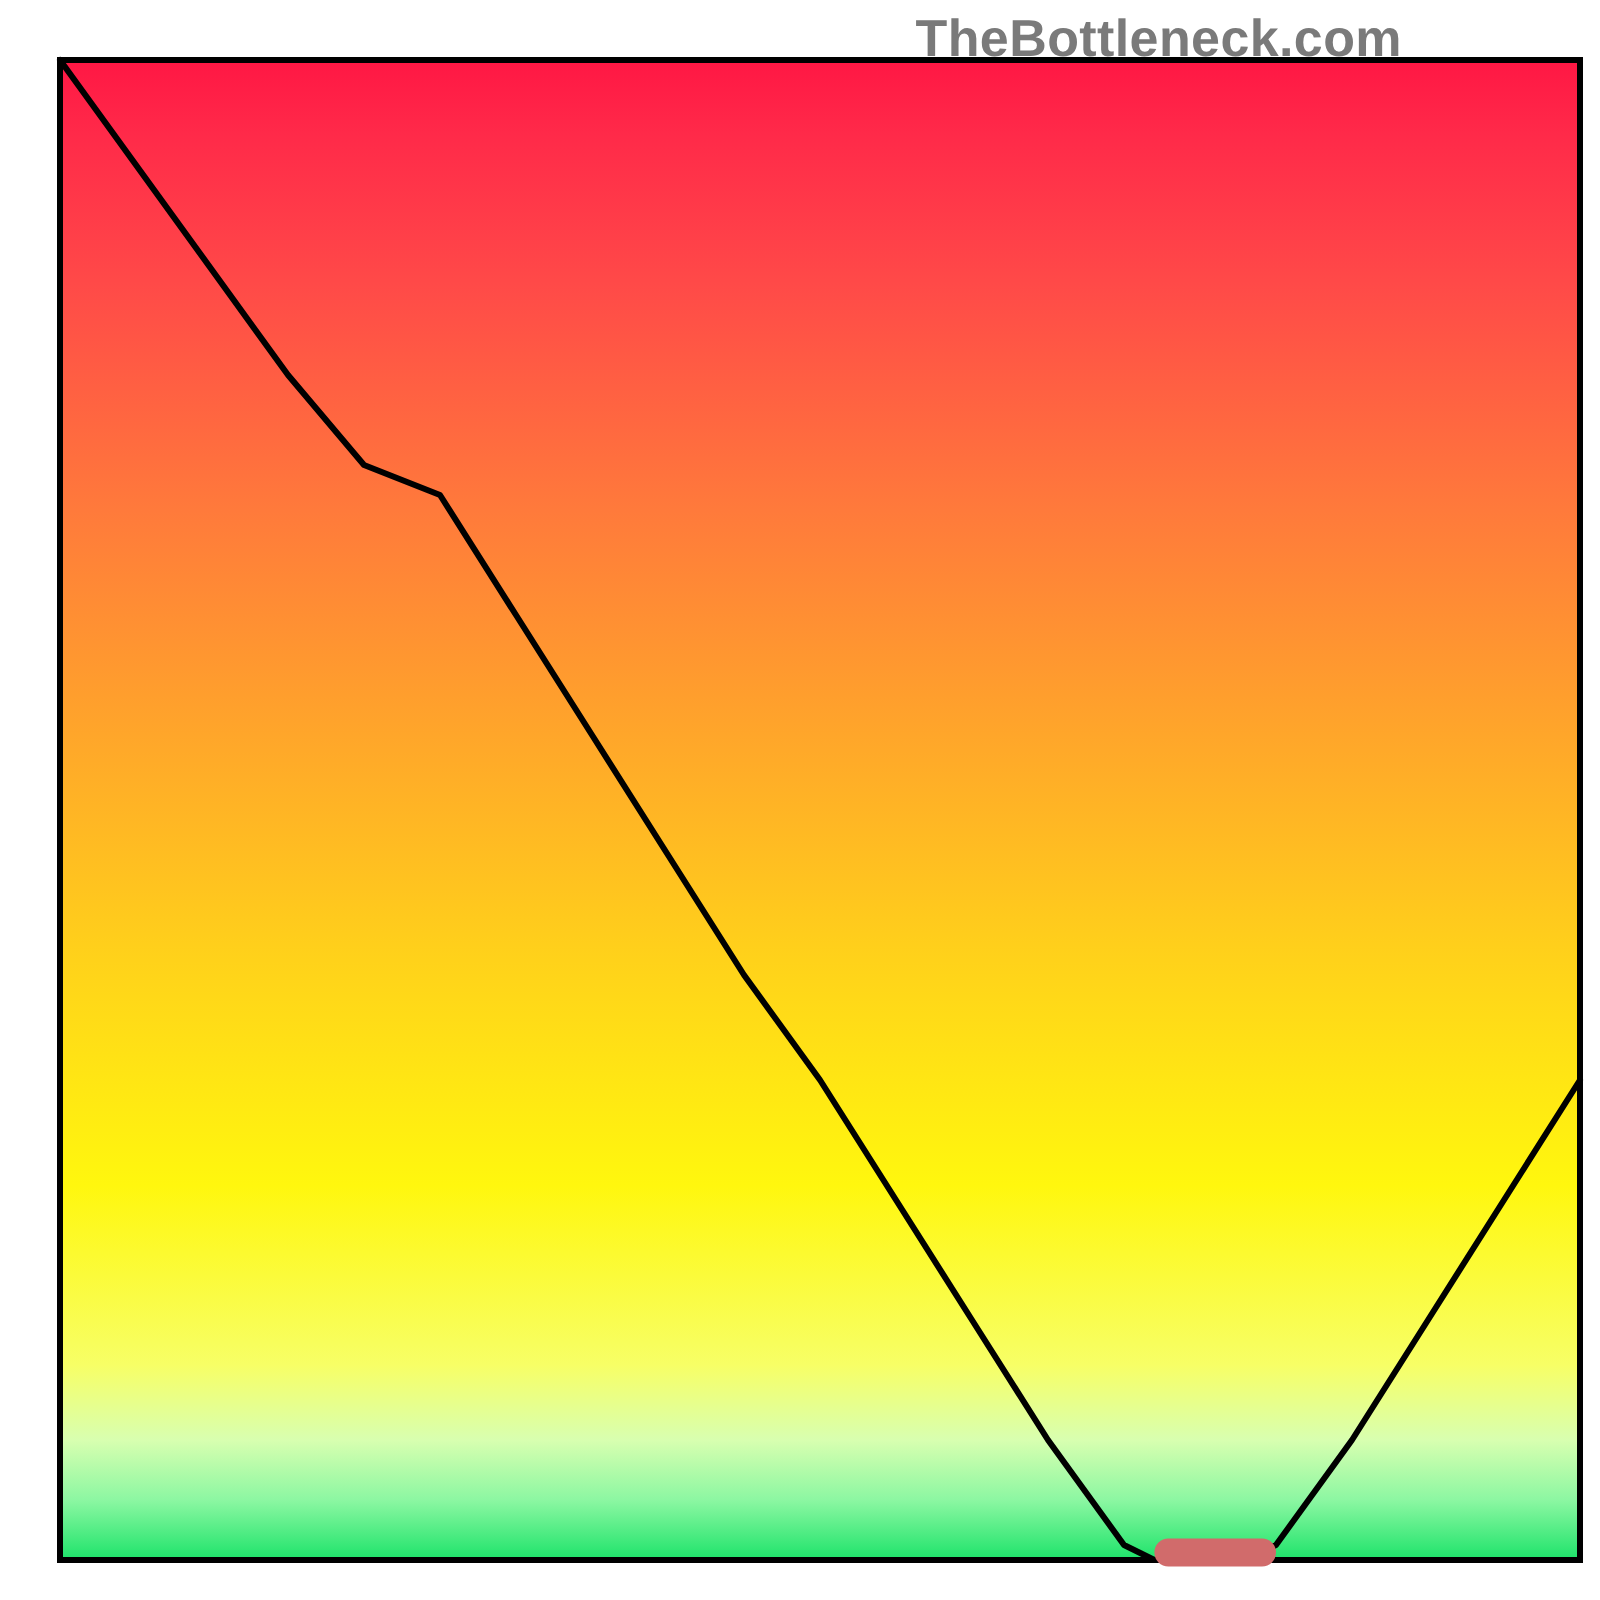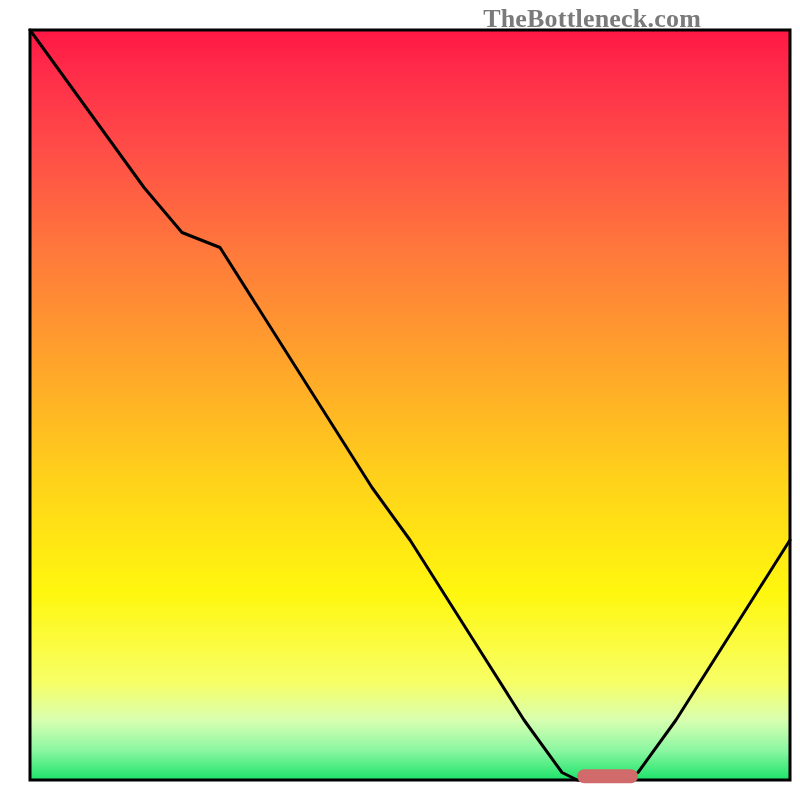--- a/index.html
+++ b/index.html
@@ -7,21 +7,20 @@
     padding: 0;
     width: 800px;
     height: 800px;
     background: #ffffff;
     font-family: Arial, Helvetica, sans-serif;
   }
   .chart-container {
     position: relative;
     width: 713px;
     height: 800px;
-    font-family: Liberation Serif, serif;
   }
   .watermark {
     position: absolute;
     top: 4px;
     right: 12px;
     font-size: 26px;
     font-weight: 600;
     color: #7a7a7a;
     letter-spacing: 0.2px;
     z-index: 10;

